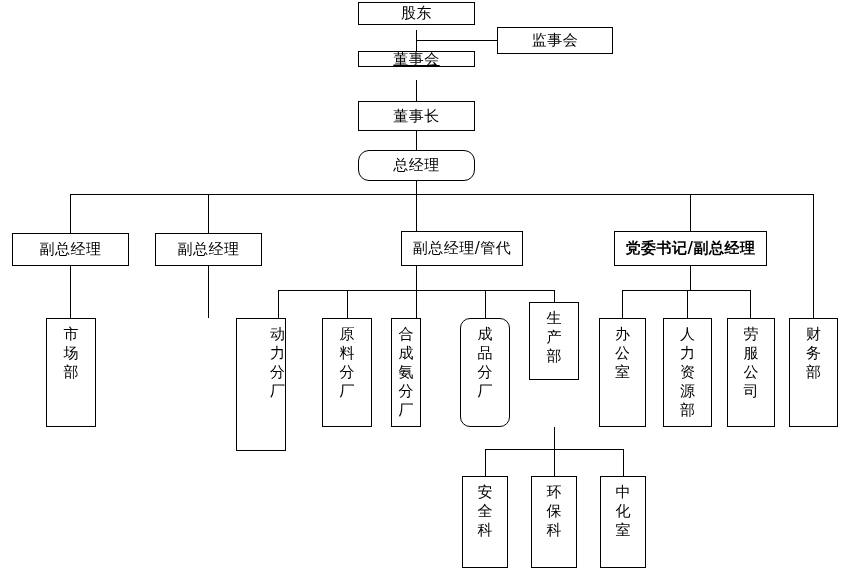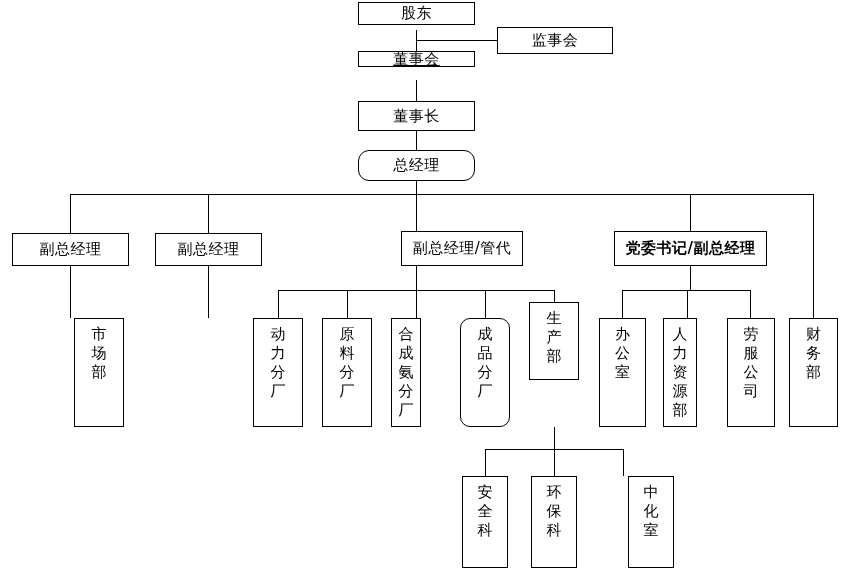--- a/index.html
+++ b/index.html
@@ -137,26 +137,26 @@
   </div>
 
   <div class="node horiz" style="left:361px; top:231px; width:122px; height:35px;margin-left:40px;">
     <span>副总经理/管代</span>
   </div>
 
   <div class="node horiz" style="left:614px; top:231px; width:153px; height:35px;font-weight:bold;">
     <span>党委书记/副总经理</span>
   </div>
 
-  <div class="node vert" style="left:46px; top:318px; width:50px; height:109px;margin-left:28px;">
+  <div class="node vert" style="left:46px; top:318px; width:50px; height:109px;">
     <span class="vtext">市场部</span>
   </div>
 
 
-  <div class="node vert" style="left:253px; top:318px; width:50px; height:109px;">
+  <div class="node vert" style="left:236px; top:318px; width:50px; height:133px;justify-content:flex-end;">
     <span class="vtext">动力分厂</span>
   </div>
 
   <div class="node vert" style="left:322px; top:318px; width:50px; height:109px;">
     <span class="vtext">原料分厂</span>
   </div>
 
   <div class="node vert" style="left:391px; top:318px; width:30px; height:109px;">
     <span class="vtext">合成氨分厂</span>
   </div>
@@ -166,37 +166,37 @@
   </div>
 
   <div class="node vert" style="left:529px; top:302px; width:50px; height:78px;">
     <span class="vtext">生产部</span>
   </div>
 
   <div class="node vert" style="left:599px; top:318px; width:47px; height:109px;">
     <span class="vtext">办公室</span>
   </div>
 
-  <div class="node vert" style="left:663px; top:318px; width:34px; height:109px;">
+  <div class="node vert" style="left:663px; top:318px; width:49px; height:109px;">
     <span class="vtext">人力资源部</span>
   </div>
 
   <div class="node vert" style="left:789px; top:318px; width:49px; height:109px;">
     <span class="vtext">财务部</span>
   </div>
 
   <div class="node vert" style="left:727px; top:318px; width:48px; height:109px;">
     <span class="vtext">劳服公司</span>
   </div>
 
   <div class="node vert" style="left:462px; top:476px; width:46px; height:92px;">
     <span class="vtext">安全科</span>
   </div>
 
   <div class="node vert" style="left:531px; top:476px; width:46px; height:92px;">
     <span class="vtext">环保科</span>
   </div>
 
-  <div class="node vert" style="left:600px; top:476px; width:46px; height:92px;margin-left:28px;">
+  <div class="node vert" style="left:600px; top:476px; width:46px; height:92px;">
     <span class="vtext">中化室</span>
   </div>
 
 </div>
 
 </body></html>

